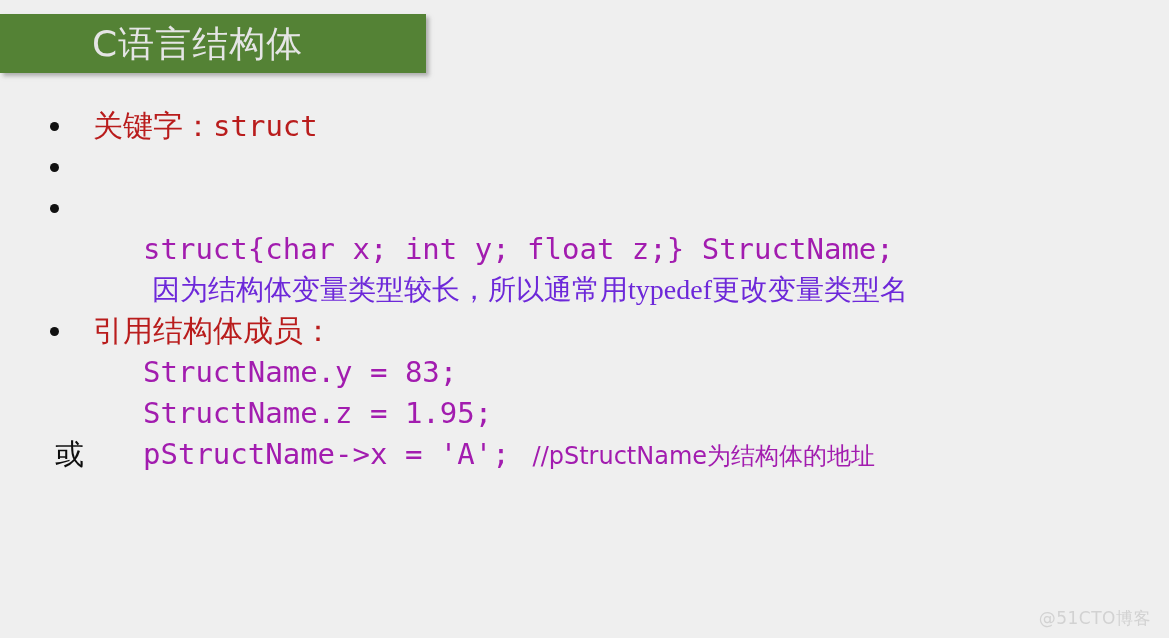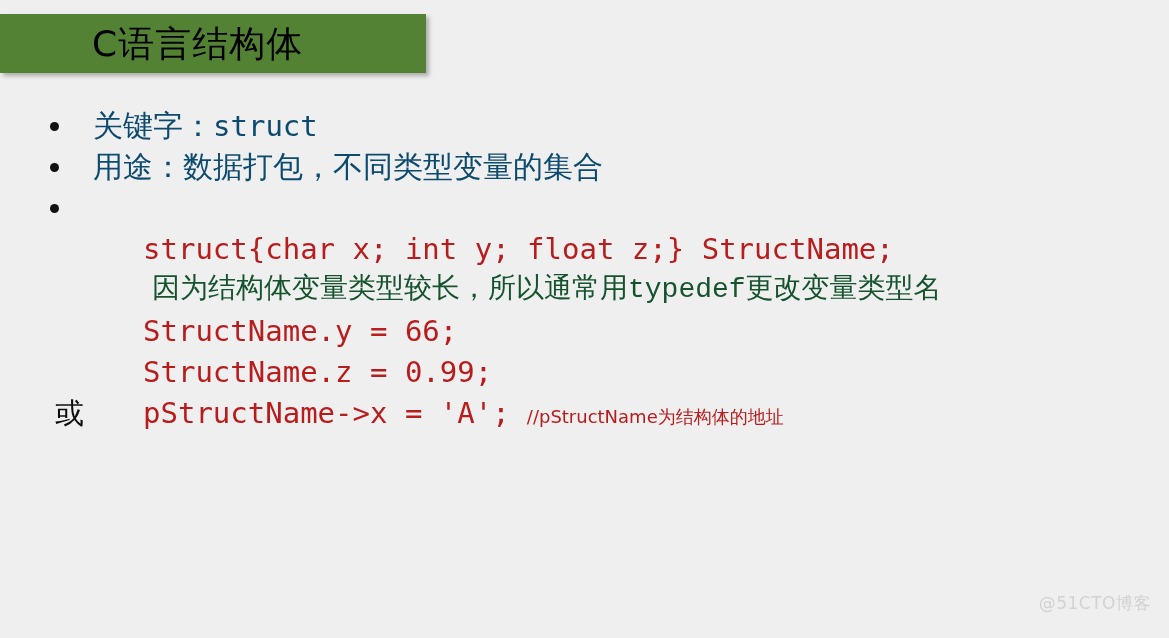--- a/index.html
+++ b/index.html
@@ -31,21 +31,21 @@
     height: 59px;
     background: #548235;
     box-shadow: 3px 3px 4px rgba(120,120,120,0.55);
     box-sizing: border-box;
   }
   .title-text {
     position: absolute;
     left: 92px;
     top: 50%;
     transform: translateY(-50%);
-    color: #000000;
+    color: #e5e5e5;
     font-family: "DejaVu Sans", "Liberation Sans", sans-serif;
     font-size: 36px;
     line-height: 40px;
     letter-spacing: 1px;
     white-space: nowrap;
   }
 
   
   .content {
     position: absolute;
@@ -72,70 +72,70 @@
     background: #111111;
     border-radius: 50%;
   }
   .bullet-text {
     position: absolute;
     left: 93px;
     top: 0px;
     font-family: "DejaVu Sans", "Liberation Sans", sans-serif;
     font-size: 30px;
     line-height: 40px;
-    color: #0c4a6e;
+    color: #b91c1c;
     white-space: nowrap;
   }
   .bullet-text .mono {
     font-family: "DejaVu Sans Mono", "Liberation Mono", monospace;
     font-size: 29px;
   }
 
   .code-line {
     position: absolute;
     left: 143px;
     top: 0px;
     font-family: "DejaVu Sans Mono", "Liberation Mono", monospace;
     font-size: 29px;
     line-height: 40px;
-    color: #b91c1c;
+    color: #a21caf;
     letter-spacing: 0px;
     white-space: pre;
   }
 
   .note-line {
     position: absolute;
     left: 152px;
     top: 0px;
-    font-family: Liberation Mono, monospace;
+    font-family: Liberation Serif, serif;
     font-size: 28px;
     line-height: 40px;
-    color: #14532d;
+    color: #6d28d9;
     white-space: nowrap;
   }
 
   .alt-label {
     position: absolute;
     left: 55px;
     top: 0px;
     font-family: "DejaVu Sans", "Liberation Sans", sans-serif;
     font-size: 29px;
     line-height: 40px;
     color: #0d0d0d;
   }
   .comment {
     font-family: "DejaVu Sans", "Liberation Sans", sans-serif;
-    font-size: 18px;
+    font-size: 24px;
   }
 
   
   .watermark {
     position: absolute;
     right: 18px;
-    bottom: 23px;
+    bottom: 8px;
     font-family: "DejaVu Sans", "Liberation Sans", sans-serif;
     font-size: 17px;
     color: #d2d2d2;
     letter-spacing: 0.5px;
     white-space: nowrap;
   }
 </style>
 </head>
 <body>
 
@@ -147,43 +147,46 @@
 
   <div class="content">
 
     <div class="line bullet-line">
       <span class="bullet-dot"></span>
       <span class="bullet-text"><span>关键字：</span><span class="mono">struct</span></span>
     </div>
 
     <div class="line bullet-line">
       <span class="bullet-dot"></span>
-      <span class="bullet-text">用途：数据打包，不同类型变量的集合</span>
     </div>
 
     <div class="line bullet-line">
       <span class="bullet-dot"></span>
     </div>
 
     <div class="line">
       <span class="code-line">struct{char x; int y; float z;} StructName;</span>
     </div>
 
     <div class="line">
       <span class="note-line">因为结构体变量类型较长，所以通常用typedef更改变量类型名</span>
     </div>
 
+    <div class="line bullet-line">
+      <span class="bullet-dot"></span>
+      <span class="bullet-text">引用结构体成员：</span>
+    </div>
 
 
     <div class="line">
-      <span class="code-line">StructName.y = 66;</span>
+      <span class="code-line">StructName.y = 83;</span>
     </div>
 
     <div class="line">
-      <span class="code-line">StructName.z = 0.99;</span>
+      <span class="code-line">StructName.z = 1.95;</span>
     </div>
 
     <div class="line">
       <span class="alt-label">或</span>
       <span class="code-line" style="left: 143px;"><span>pStructName-&gt;x = 'A';</span><span class="comment">   //pStructName为结构体的地址</span></span>
     </div>
 
 
 
   </div>

